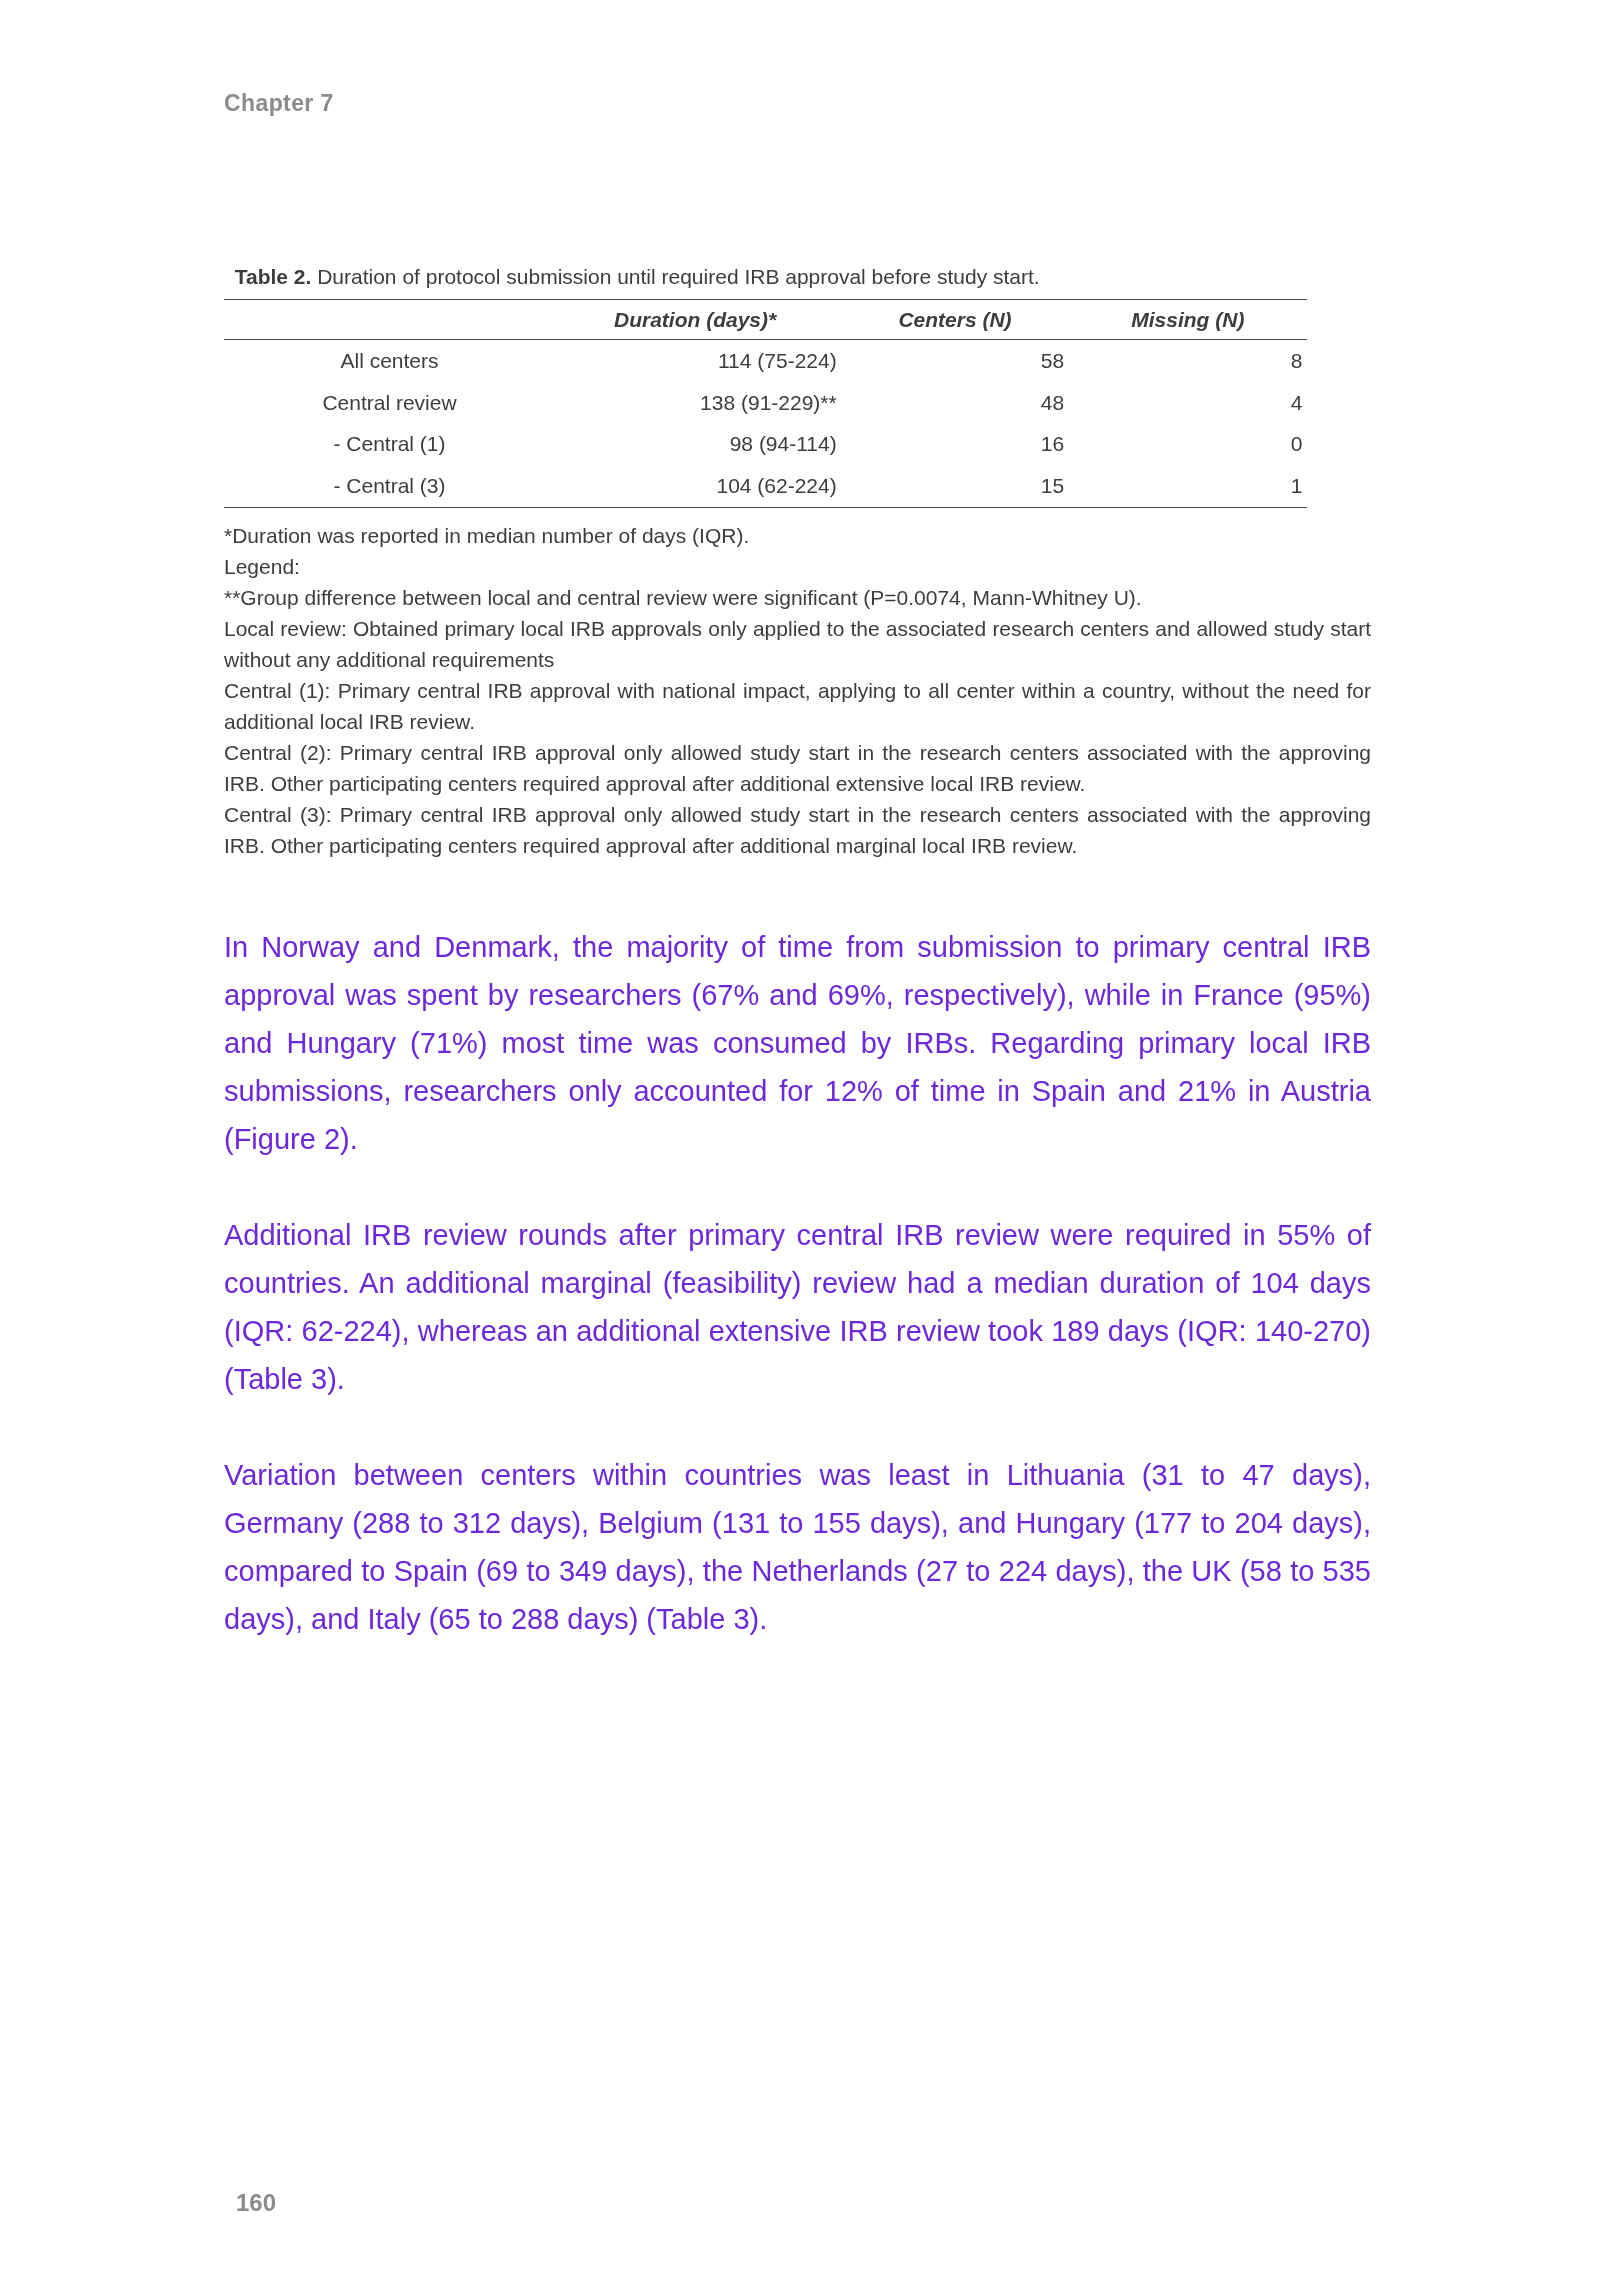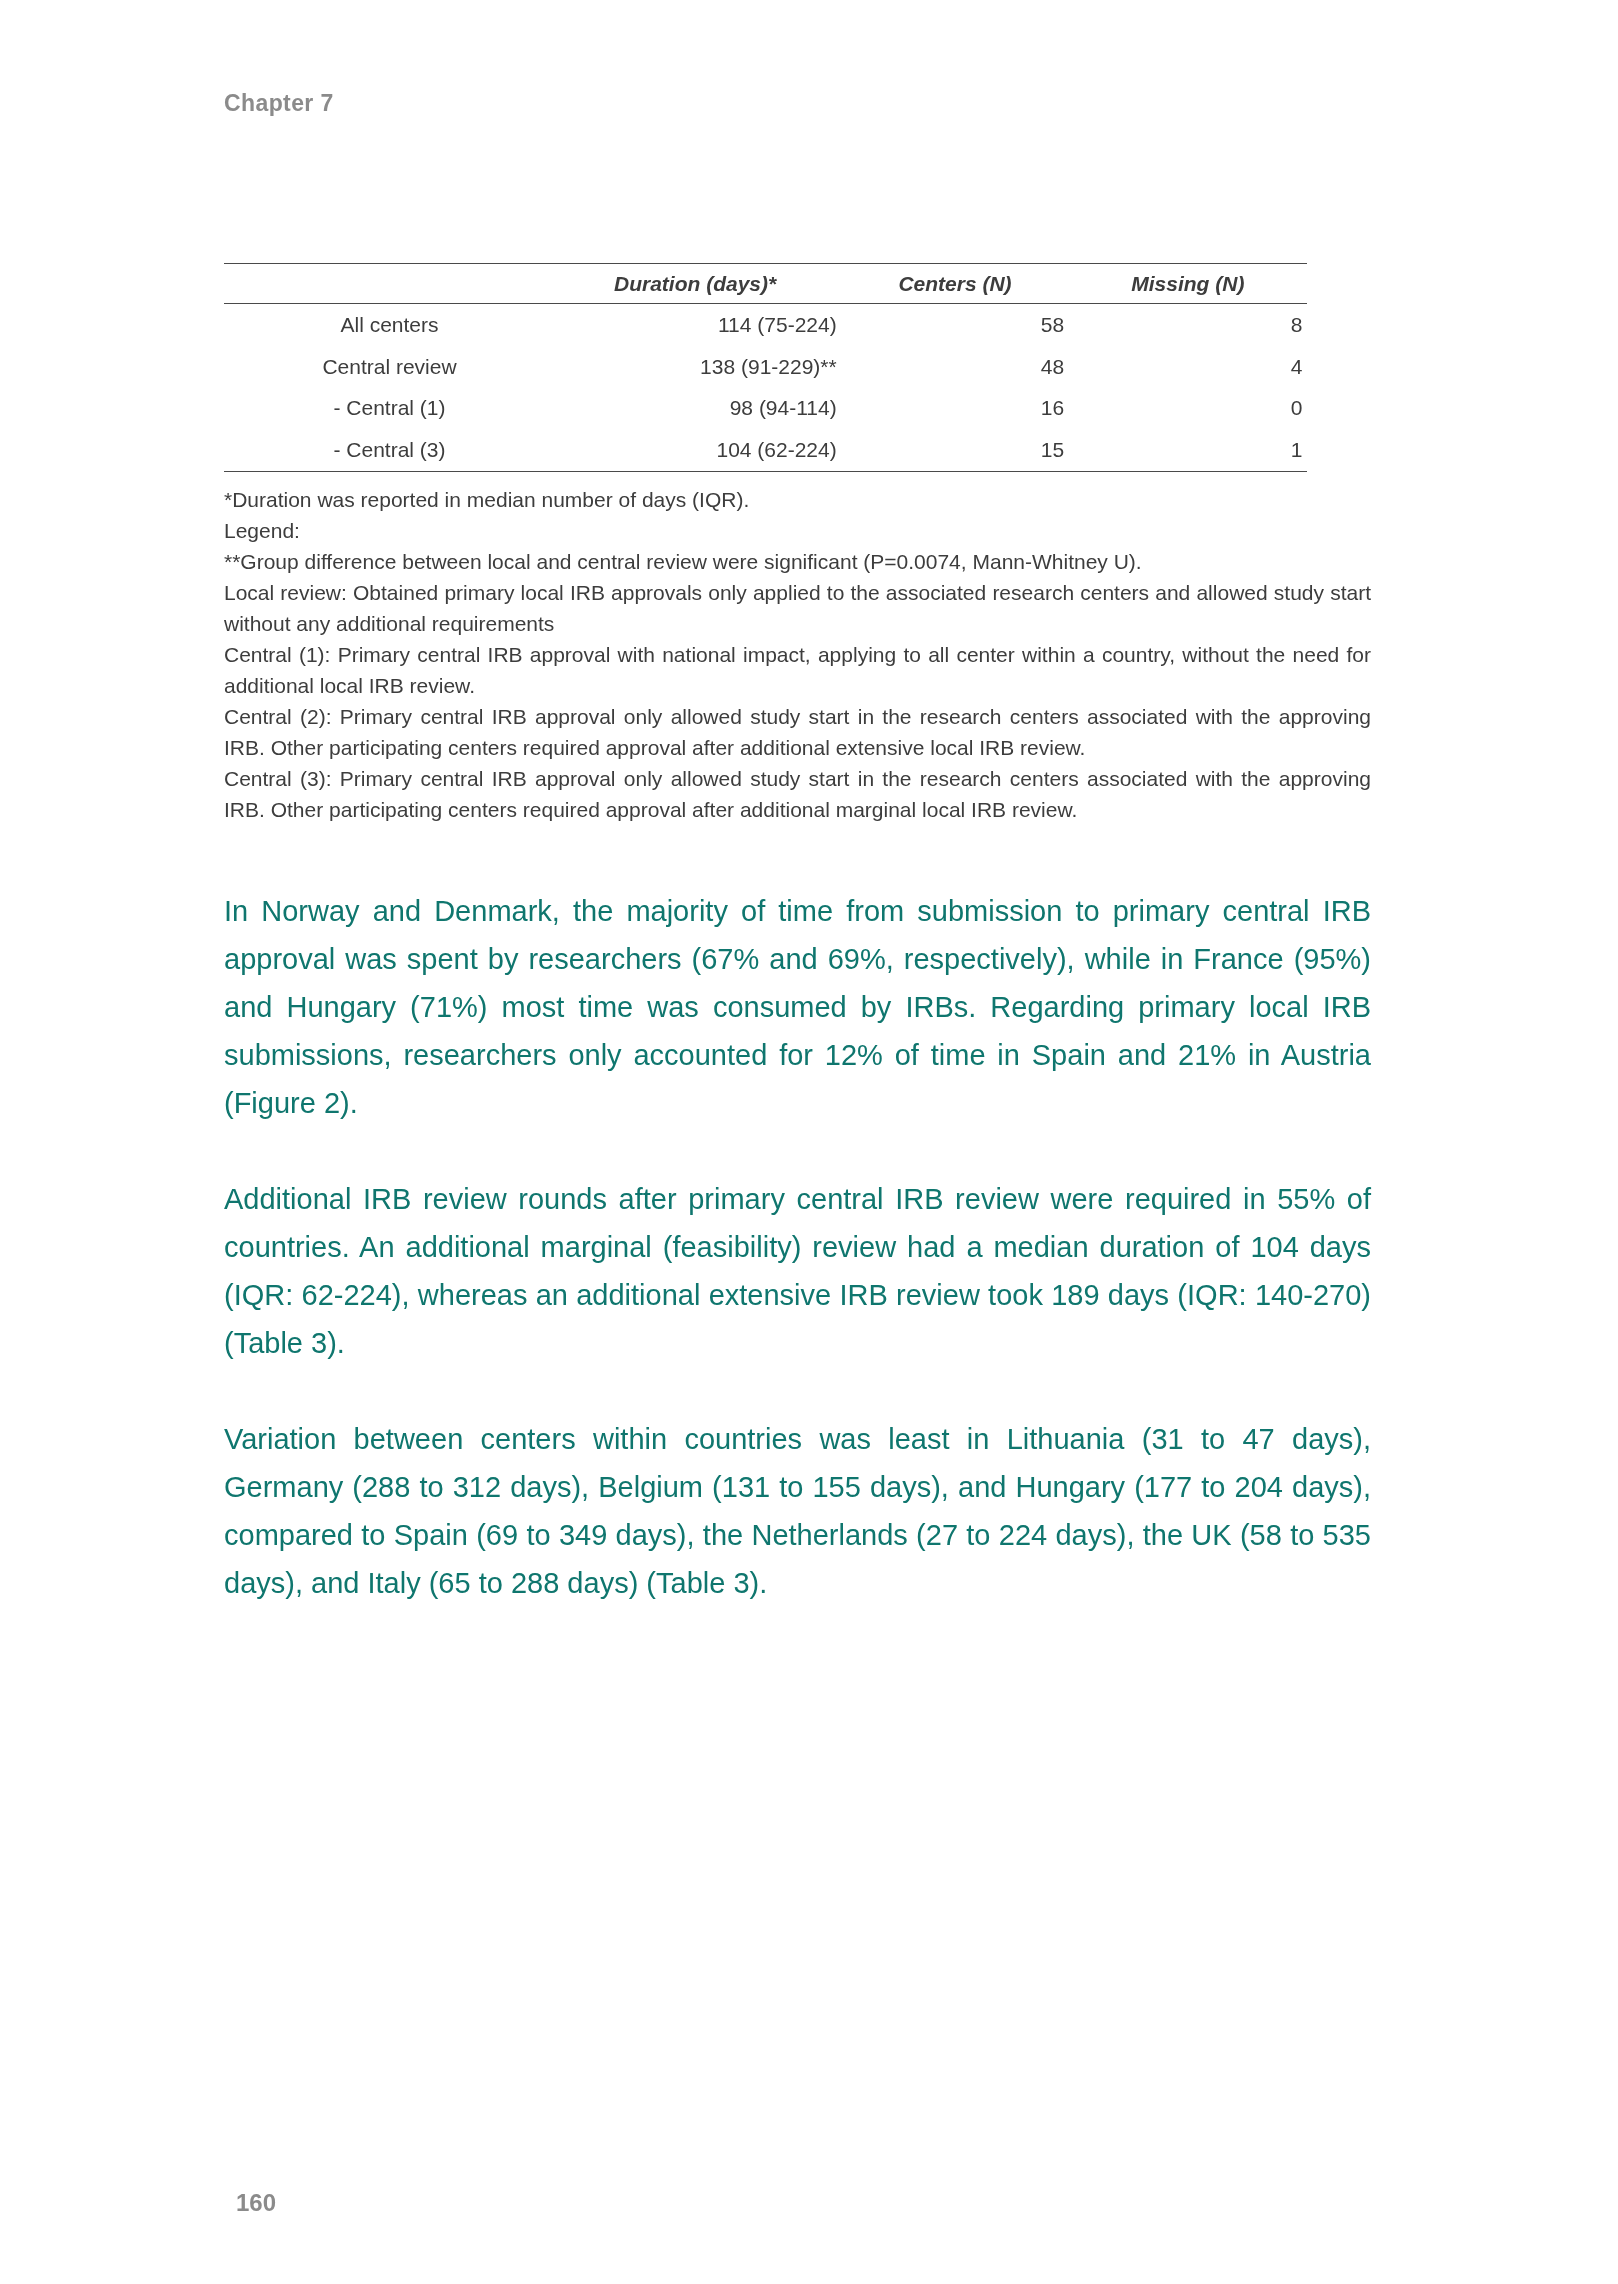--- a/index.html
+++ b/index.html
@@ -81,41 +81,45 @@
   
   .bodytext {
     margin-top: 62px;
     width: 1147px;
   }
   .para {
     font-size: 29px;
     line-height: 1.655;
     text-align: justify;
     margin-bottom: 48px;
-    color: #0f766e;
+    color: #6d28d9;
   }
   
   .pagenum {
     position: absolute;
     left: 236px;
     bottom: 67px;
     font-size: 24px;
     font-weight: bold;
     color: #8b8b8b;
   }
 </style>
 </head>
 <body>
 
 <div class="page">
   <div class="content">
 
     <div class="chapter">Chapter 7</div>
 
     <section class="table-block">
+      <div class="tbl-caption">
+        <span class="cap-label">Table 2.</span>
+        <span>Duration of protocol submission until required IRB approval before study start.</span>
+      </div>
 
       <table class="t2">
         <colgroup>
           <col class="w-label">
             <col class="w-duration">
             <col class="w-centers">
             <col class="w-missing">
         </colgroup>
         <thead>
           <tr>

